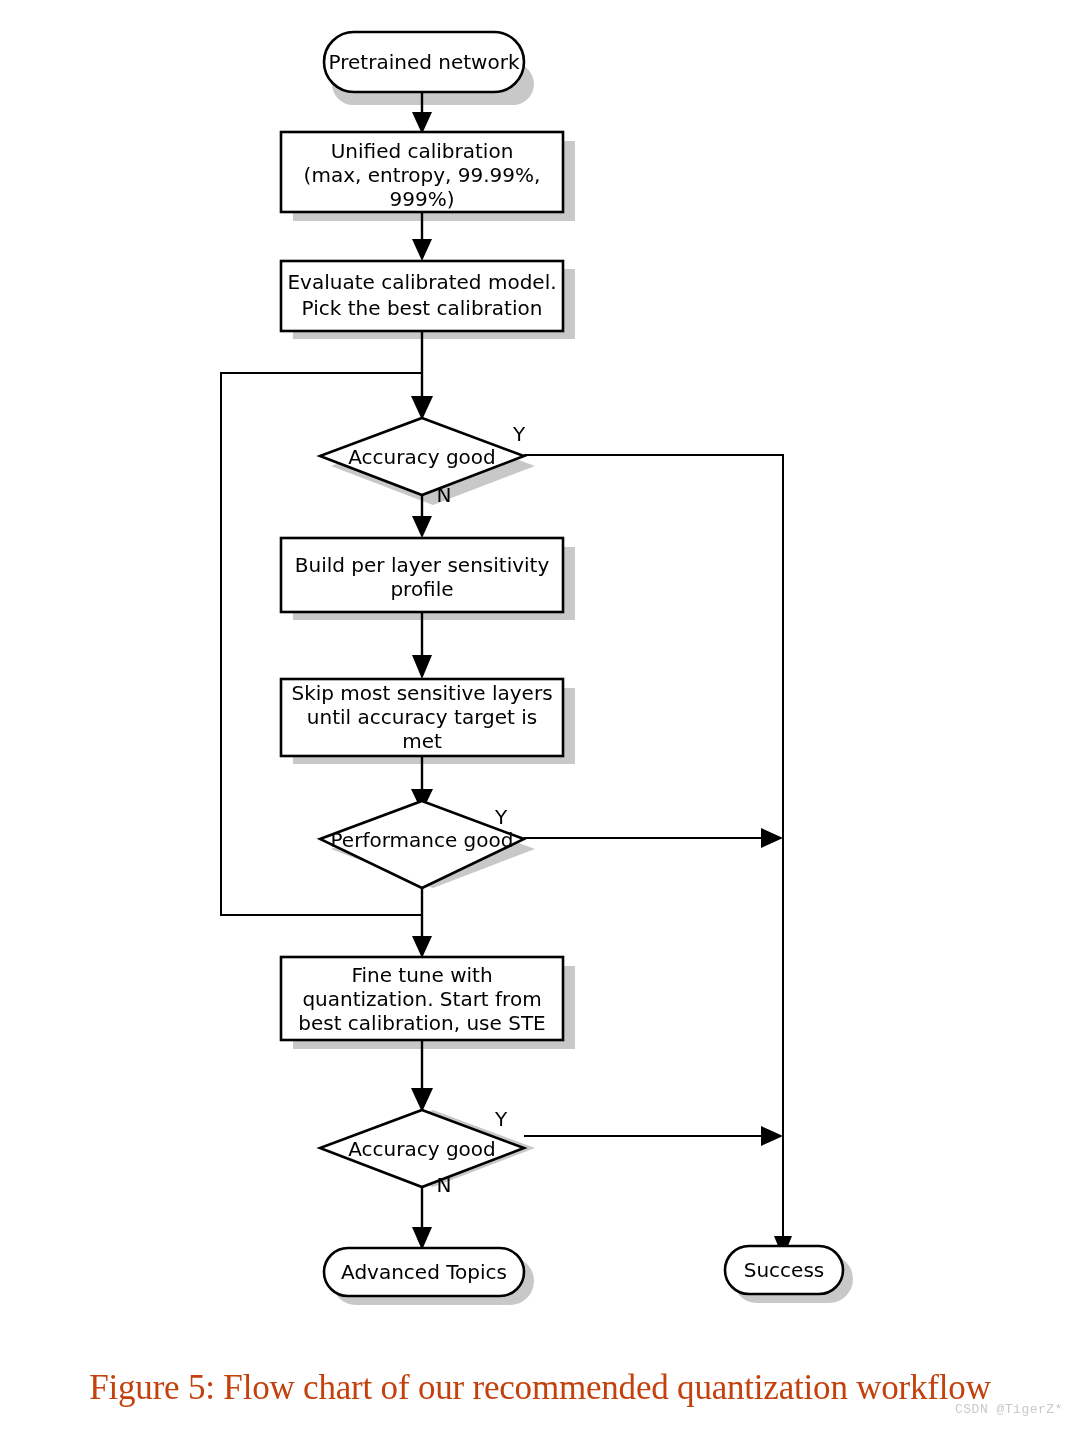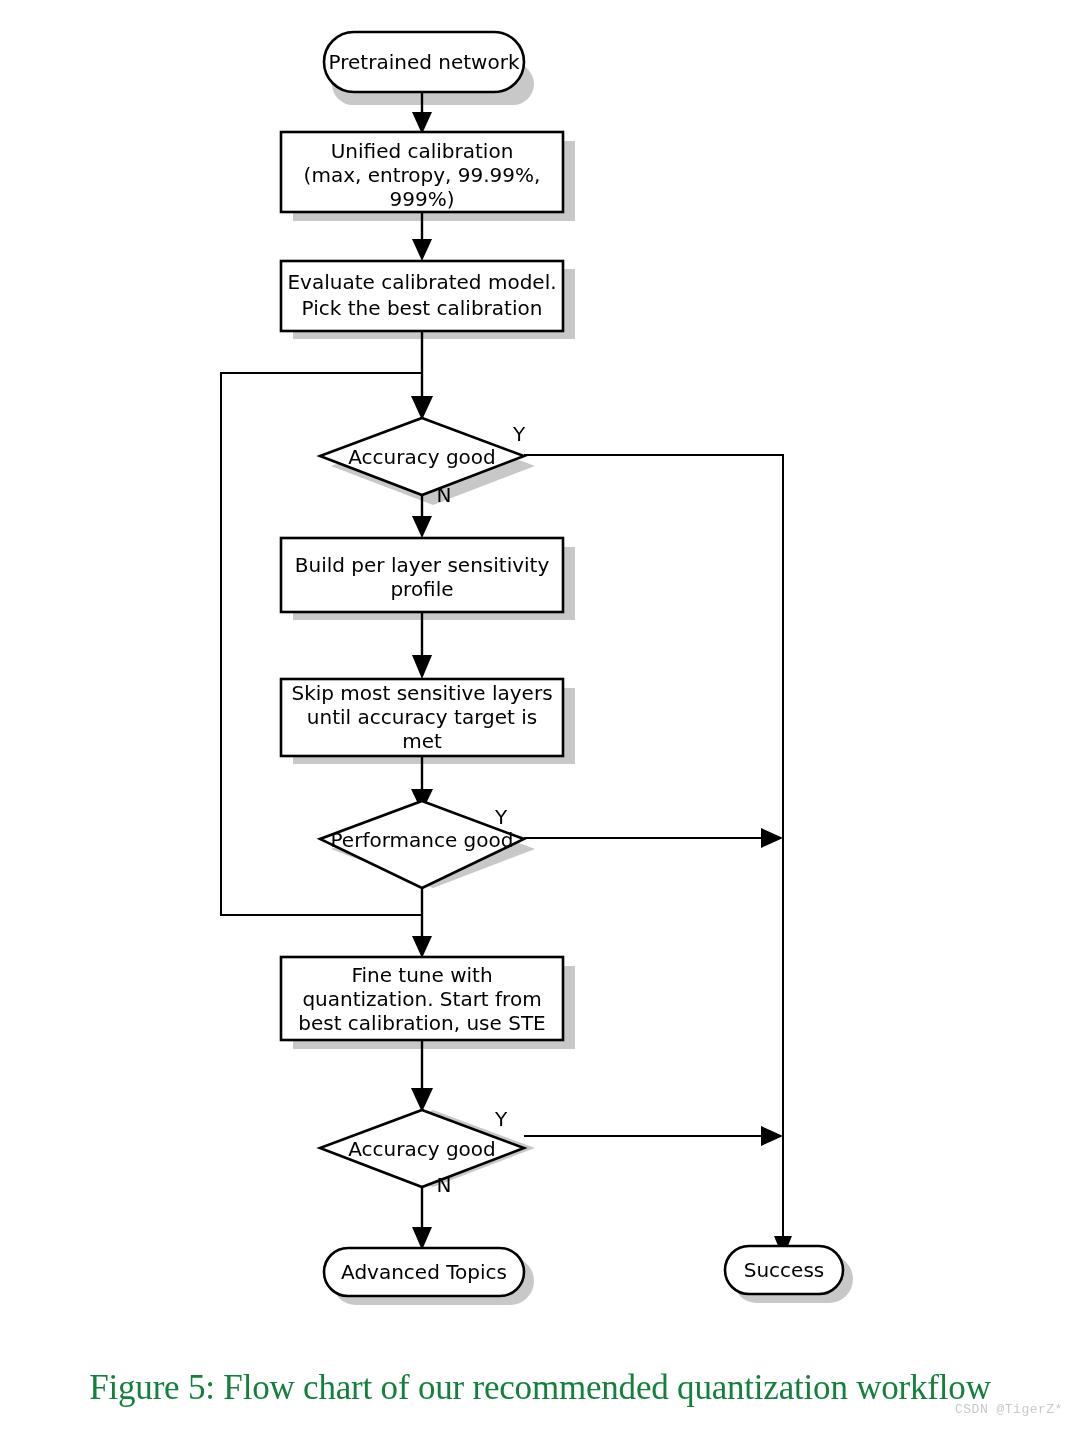--- a/index.html
+++ b/index.html
@@ -64,21 +64,21 @@
     dominant-baseline: middle;
   }
   #caption {
     position: absolute;
     left: 0;
     top: 1368px;
     width: 1080px;
     text-align: center;
     font-family: "Liberation Serif", "DejaVu Serif", serif;
     font-size: 35px;
-    color: #15803d;
+    color: #c2410c;
     letter-spacing: -0.2px;
     white-space: nowrap;
   }
   #watermark {
     position: absolute;
     left: 955px;
     top: 1402px;
     font-family: Liberation Mono, monospace;
     font-size: 13px;
     color: #c9c9c9;

